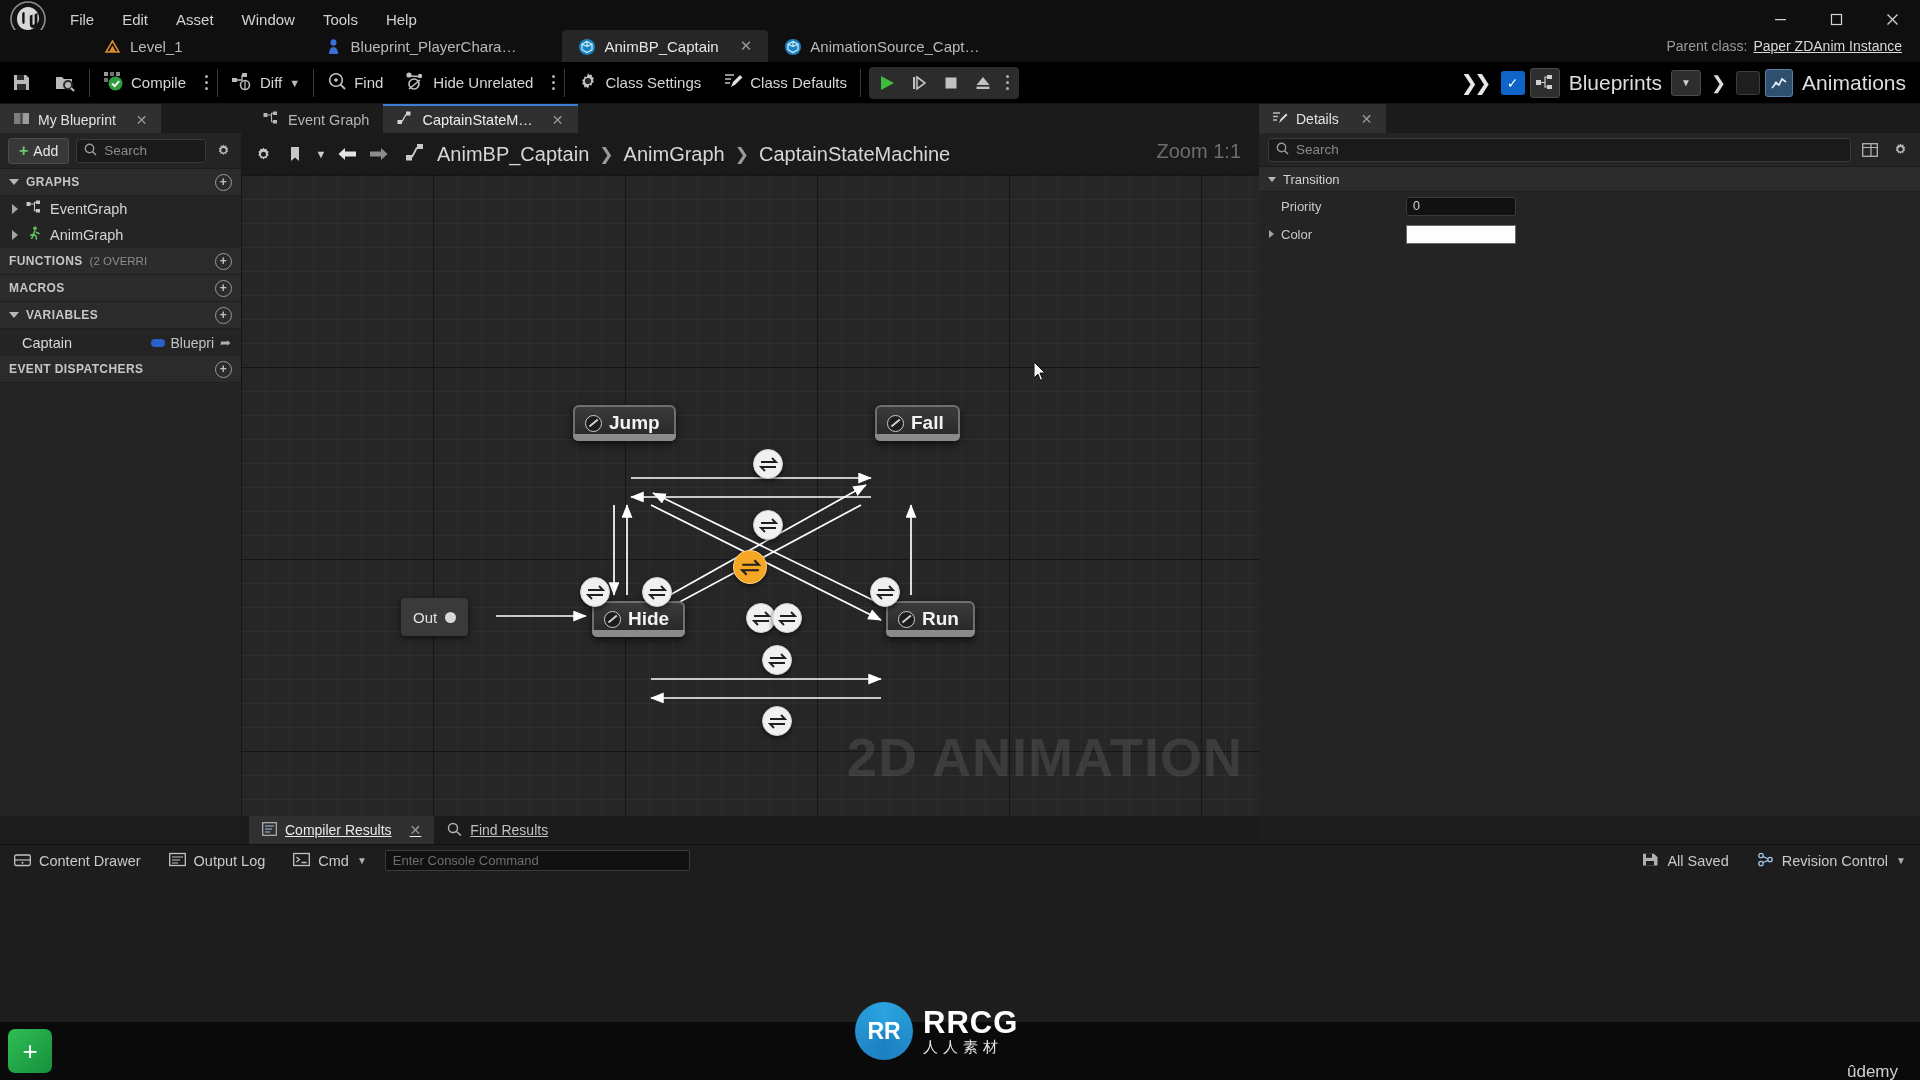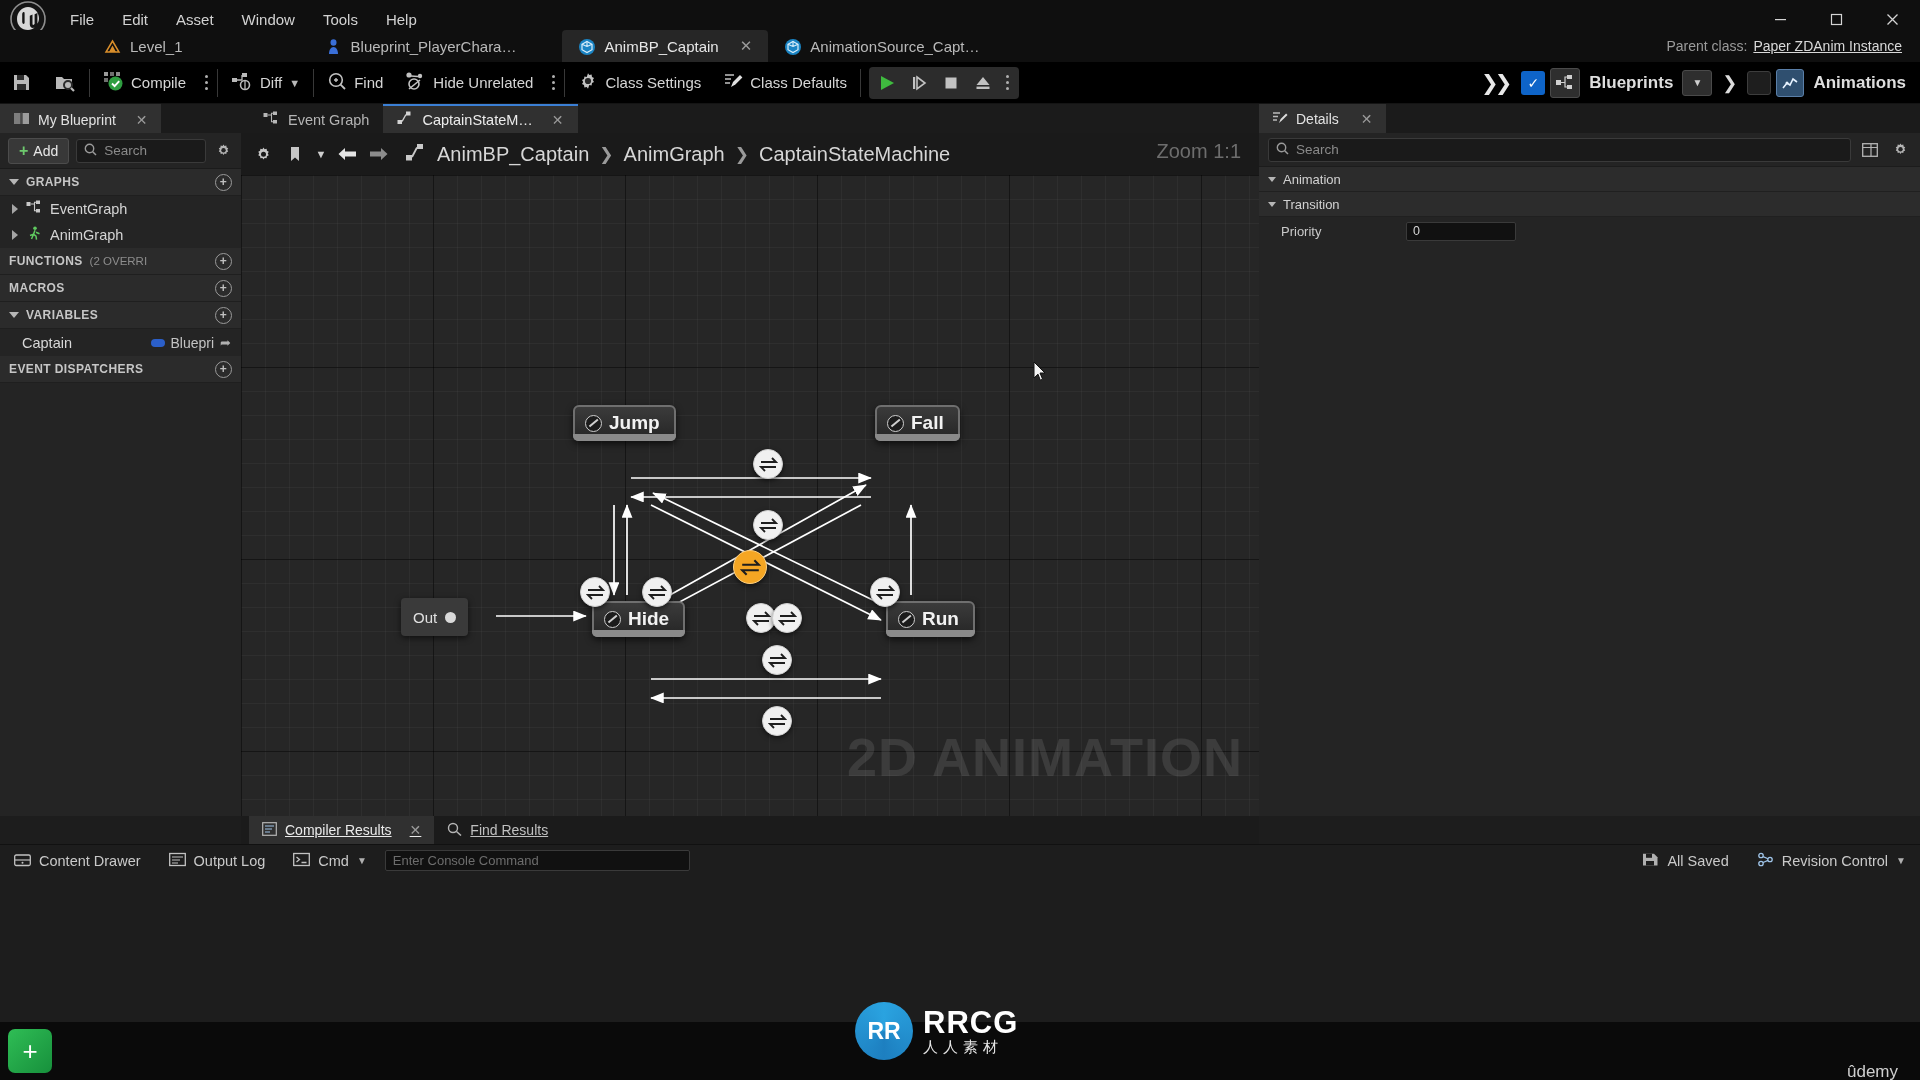--- a/index.html
+++ b/index.html
@@ -76,21 +76,21 @@
   .tb-right { margin-left:auto; display:flex; align-items:center; gap:5px; padding-right:10px; }
   .chev2 { color:#e8e8e8; font-size:21px; padding:0 8px; letter-spacing:-4px; }
   .mode-chk {
     width:24px;height:24px;background:#0e64c8;border-radius:3px;
     display:flex;align-items:center;justify-content:center;color:#fff;font-size:14px;
   }
   .mode-box {
     width:30px;height:30px;background:#2e2e2e;border:1px solid #4a4a4a;border-radius:3px;
     display:flex;align-items:center;justify-content:center;
   }
-  .mode-label { font-size:17px; color:#dedede; padding:0 4px;font-weight:bold; }
+  .mode-label { font-size:21px; color:#dedede; padding:0 4px; }
   .mode-dd {
     width:30px;height:26px;background:#2e2e2e;border:1px solid #4a4a4a;border-radius:3px;
     display:flex;align-items:center;justify-content:center;color:#cfcfcf;font-size:10px;
   }
   .chev1 { color:#dcdcdc; font-size:18px; padding:0 5px; }
   .mode-box2 {
     width:24px;height:24px;background:#1e1e1e;border:1px solid #3d3d3d;border-radius:3px;
   }
   .mode-box3 {
     width:28px;height:28px;background:#2f4f6f;border:1px solid #5a7fa8;border-radius:3px;
@@ -866,33 +866,38 @@
           </svg>
       </div>
       <div class="det-ico">
         <svg width="15" height="15" viewBox="0 0 15 15">
             <path d="M7.5 1.5l1 1.5 1.8-.4.3 1.8 1.6.8-.9 1.6.9 1.6-1.6.8-.3 1.8-1.8-.4-1 1.5-1-1.5-1.8.4-.3-1.8-1.6-.8.9-1.6-.9-1.6 1.6-.8.3-1.8 1.8.4z" fill="#b5b5b5"></path>
             <circle cx="7.5" cy="7.2" r="2.2" fill="#242424"></circle>
           </svg>
       </div>
     </div>
 
-    <div class="det-sect">
-      <span class="tri-sm"></span>
-      <span>Animation</span>
-    </div>
 
     <div class="det-sect">
       <span class="tri-sm"></span>
       <span>Transition</span>
     </div>
     <div class="det-row">
       <span class="lbl">Priority</span>
       <span class="det-ctl">
         <span class="num-field">0</span>
+      </span>
+    </div>
+    <div class="det-row">
+      <span class="lbl deep">
+        <span class="tri-sm-r"></span>
+        <span>Color</span>
+      </span>
+      <span class="det-ctl">
+        <span class="color-sw"></span>
       </span>
     </div>
   </div>
 
   <div class="bot-tabs">
     <div style="width:8px"></div>
     <div class="bot-tab active">
       <span>
         <svg width="15" height="14" viewBox="0 0 15 14">
             <rect x="0.7" y="0.7" width="13.6" height="12.6" fill="none" stroke="#b5b5b5" stroke-width="1.2"></rect>

